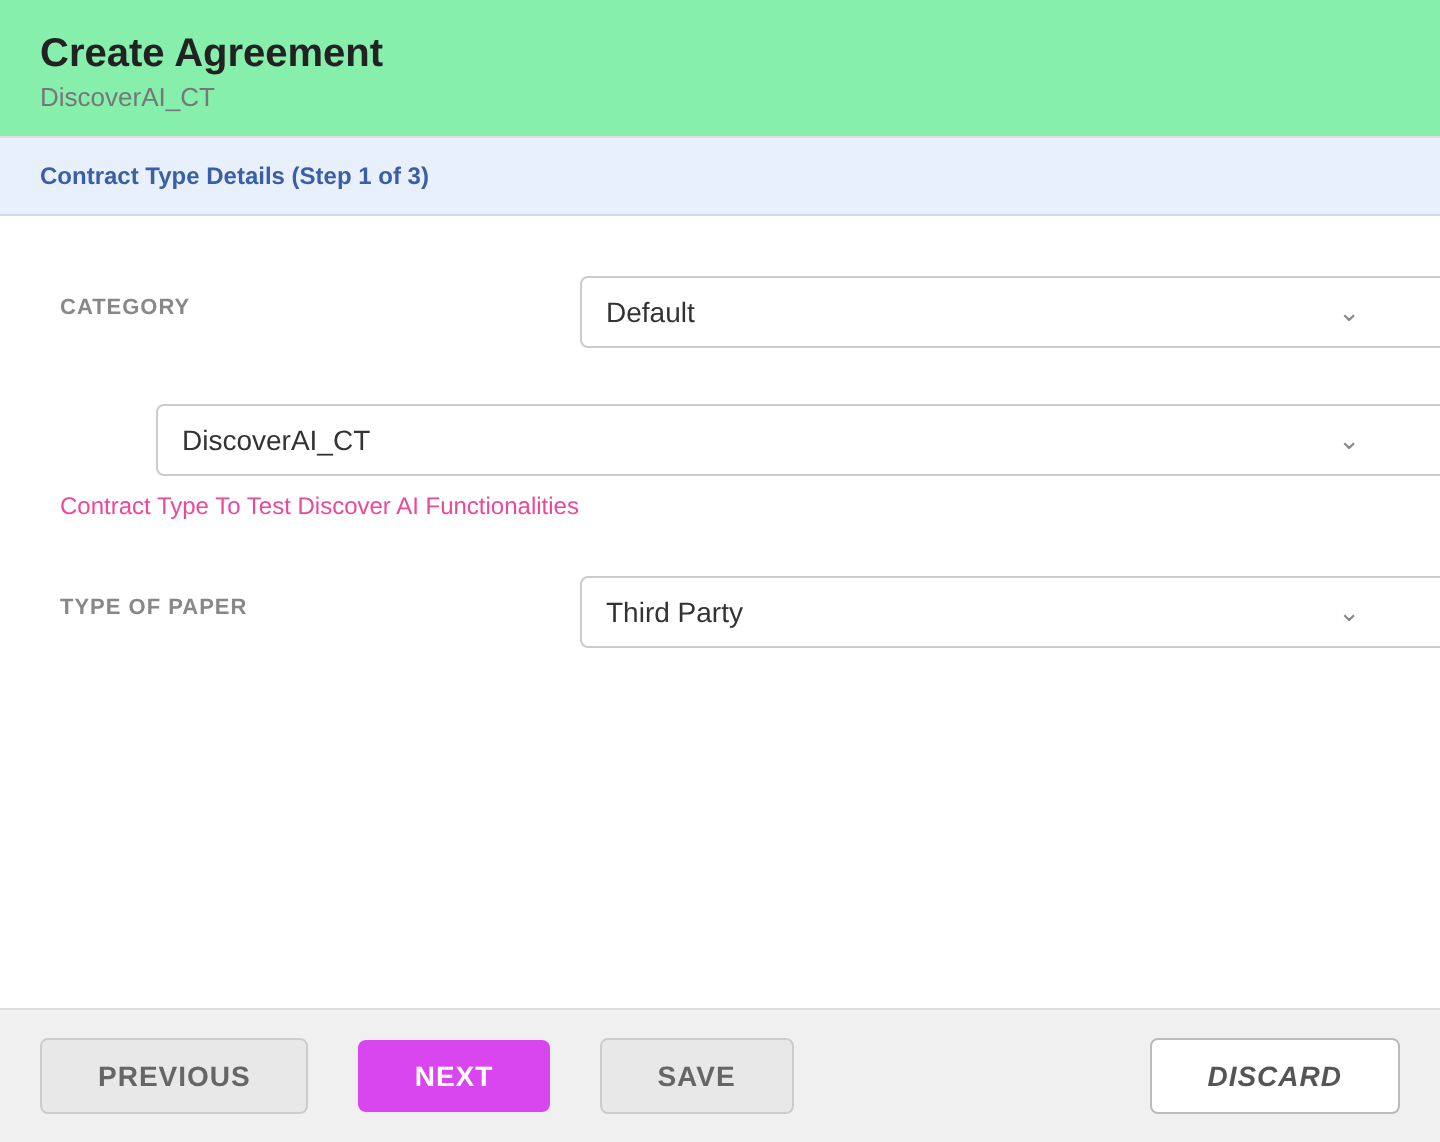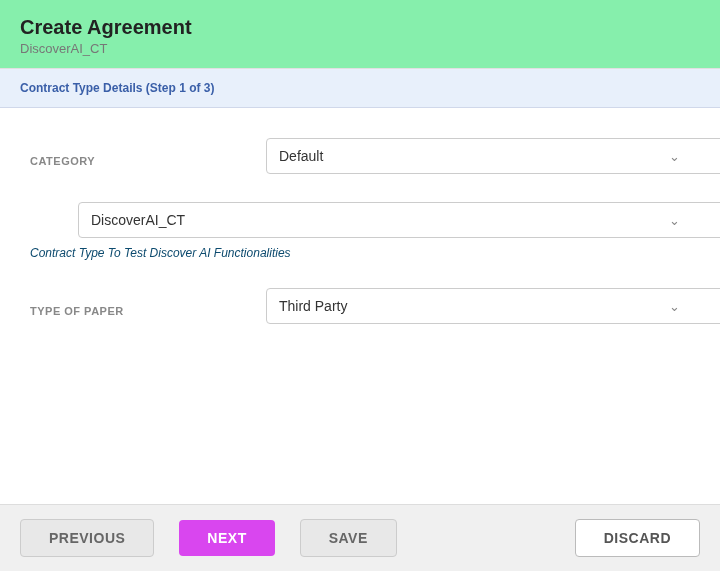--- a/index.html
+++ b/index.html
@@ -44,22 +44,22 @@
       flex: 1;
       background: #ffffff;
       padding: 30px 30px 20px 30px;
       display: flex;
       flex-direction: column;
       gap: 28px;
     }
 
     .form-row {
       display: flex;
-      align-items: center;
-      gap: 8px;
+      align-items: flex-start;
+      gap: 32px;
     }
 
     .form-label {
       width: 180px;
       font-size: 11px;
       font-weight: bold;
       color: #888;
       letter-spacing: 0.5px;
       padding-top: 10px;
       text-transform: uppercase;
@@ -96,22 +96,21 @@
       right: 10px;
       top: 50%;
       transform: translateY(-50%);
       pointer-events: none;
       color: #888;
       font-size: 13px;
     }
 
     .field-hint {
       font-size: 12px;
-      color: #0c4a6e;
-      font-style: italic;
+      color: #ec4899;
       margin-top: 4px;
     }
 
     .footer {
       background: #f0f0f0;
       padding: 14px 20px;
       border-top: 1px solid #ddd;
       display: flex;
       align-items: center;
       gap: 25px;
@@ -132,20 +131,21 @@
     .btn-primary {
       background: #d946ef;
       color: #fff;
       border: none;
     }
 
     .btn-discard {
       background: #fff;
       color: #555;
       border: 1px solid #bbb;
+      font-style: italic;
     }
 
     .spacer { flex: 1; }
   </style>
 </head>
 <body>
 
 <div class="header">
   <div class="header-title">Create Agreement</div>
   <div class="header-subtitle">DiscoverAI_CT</div>

